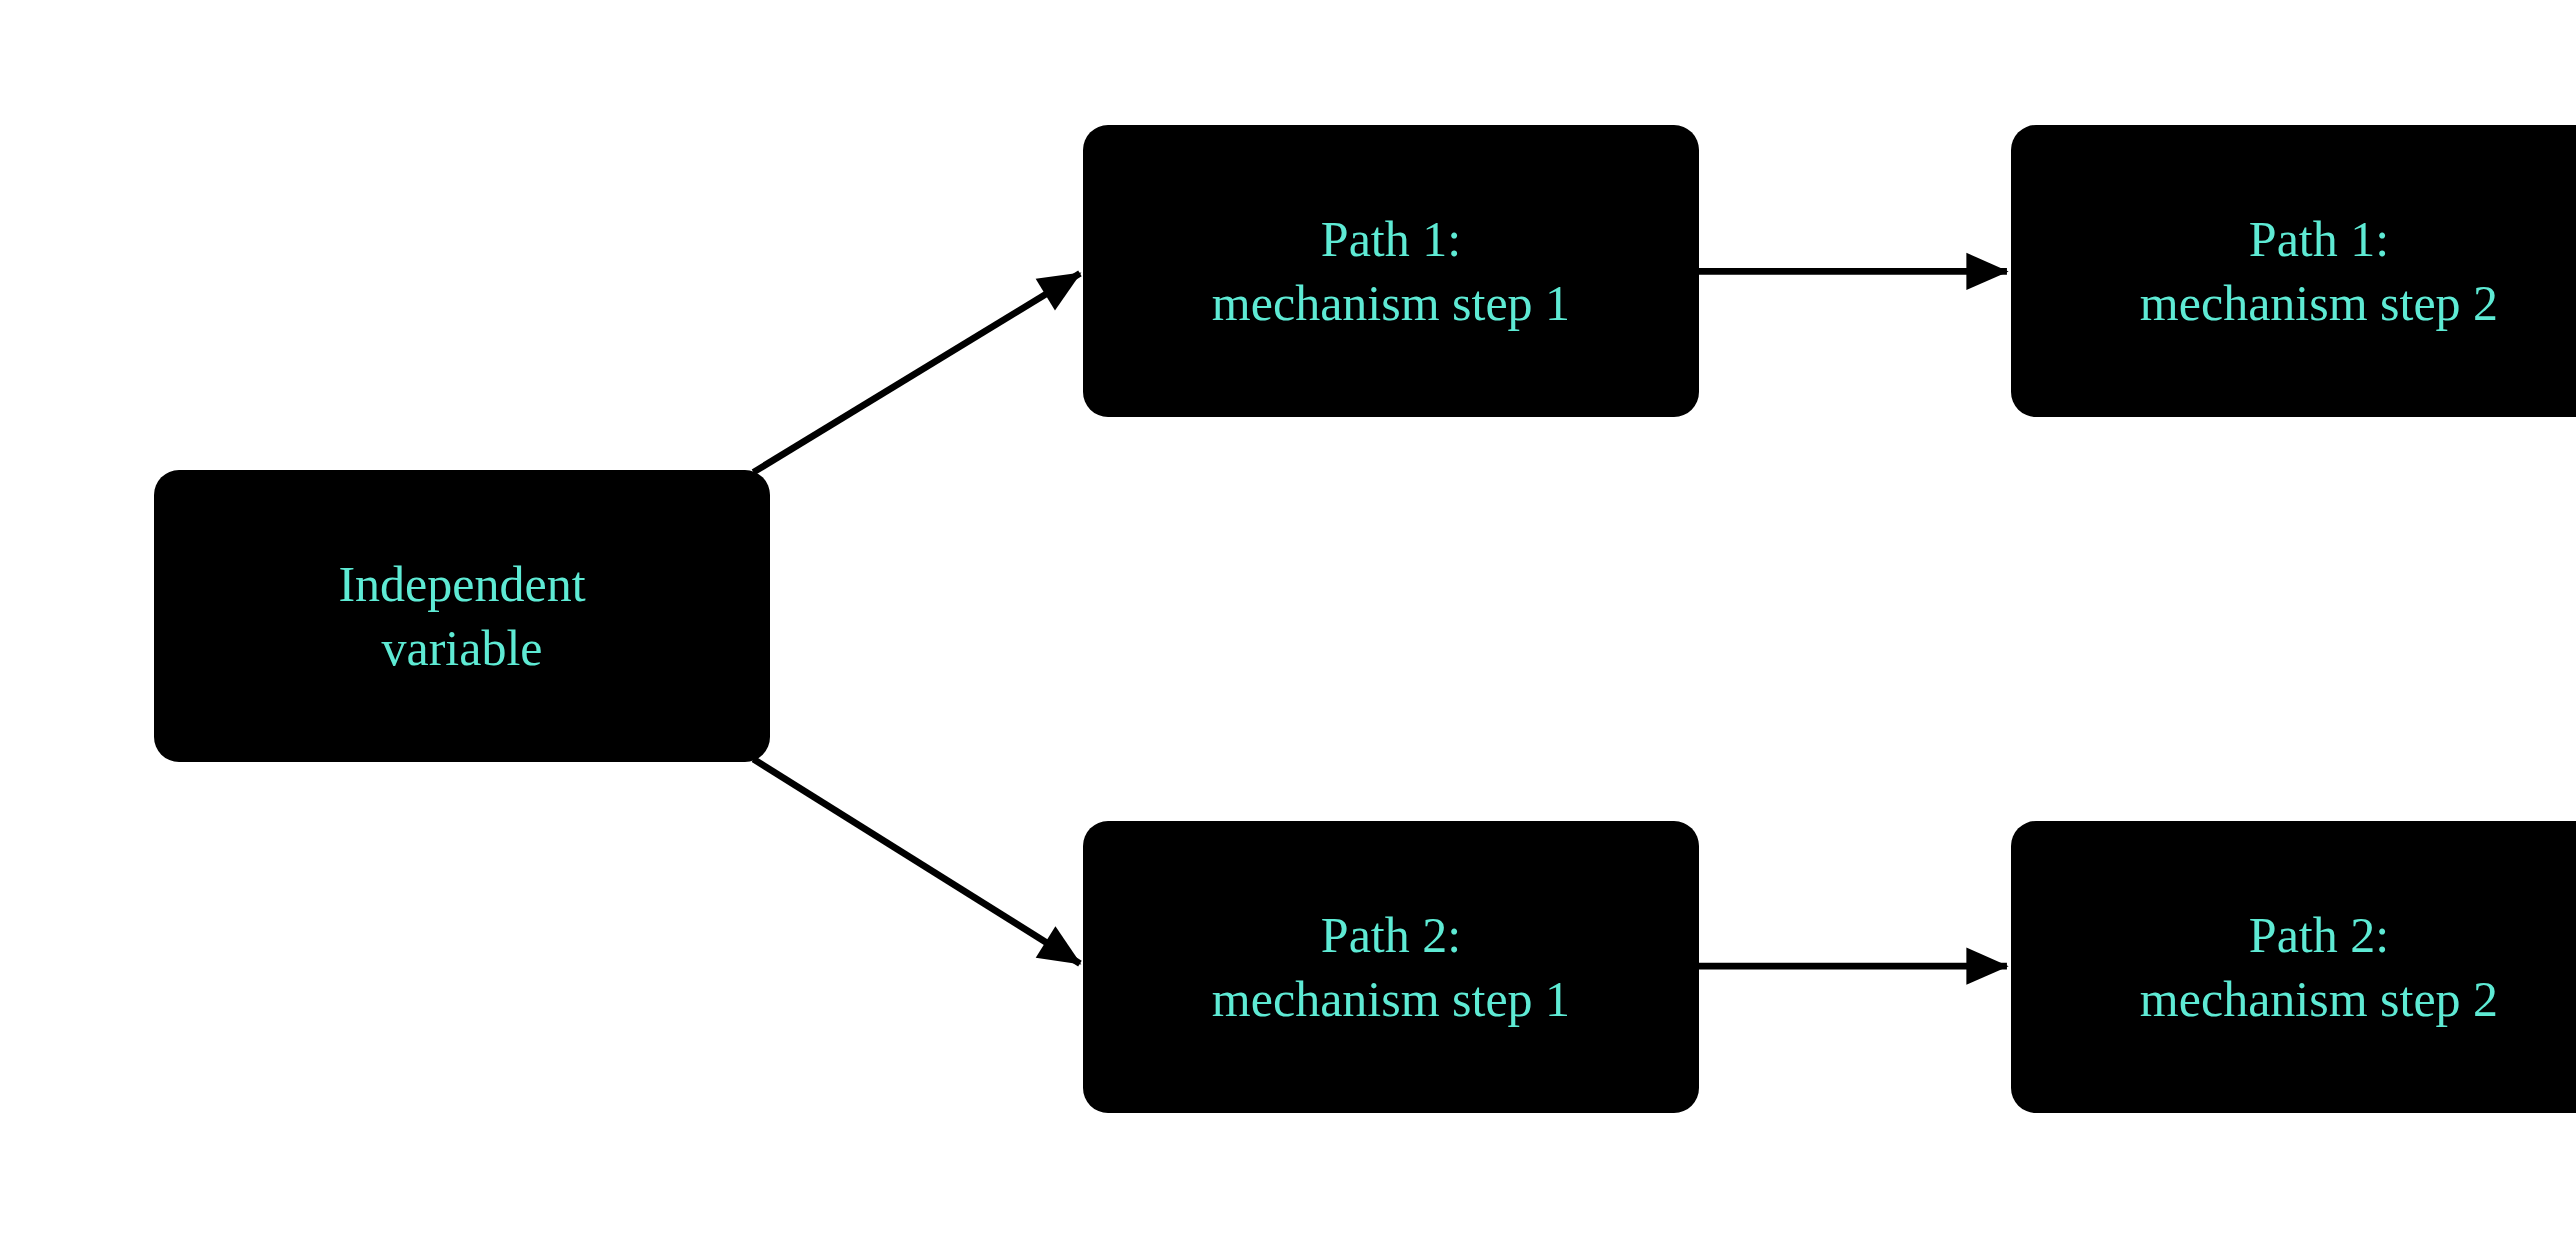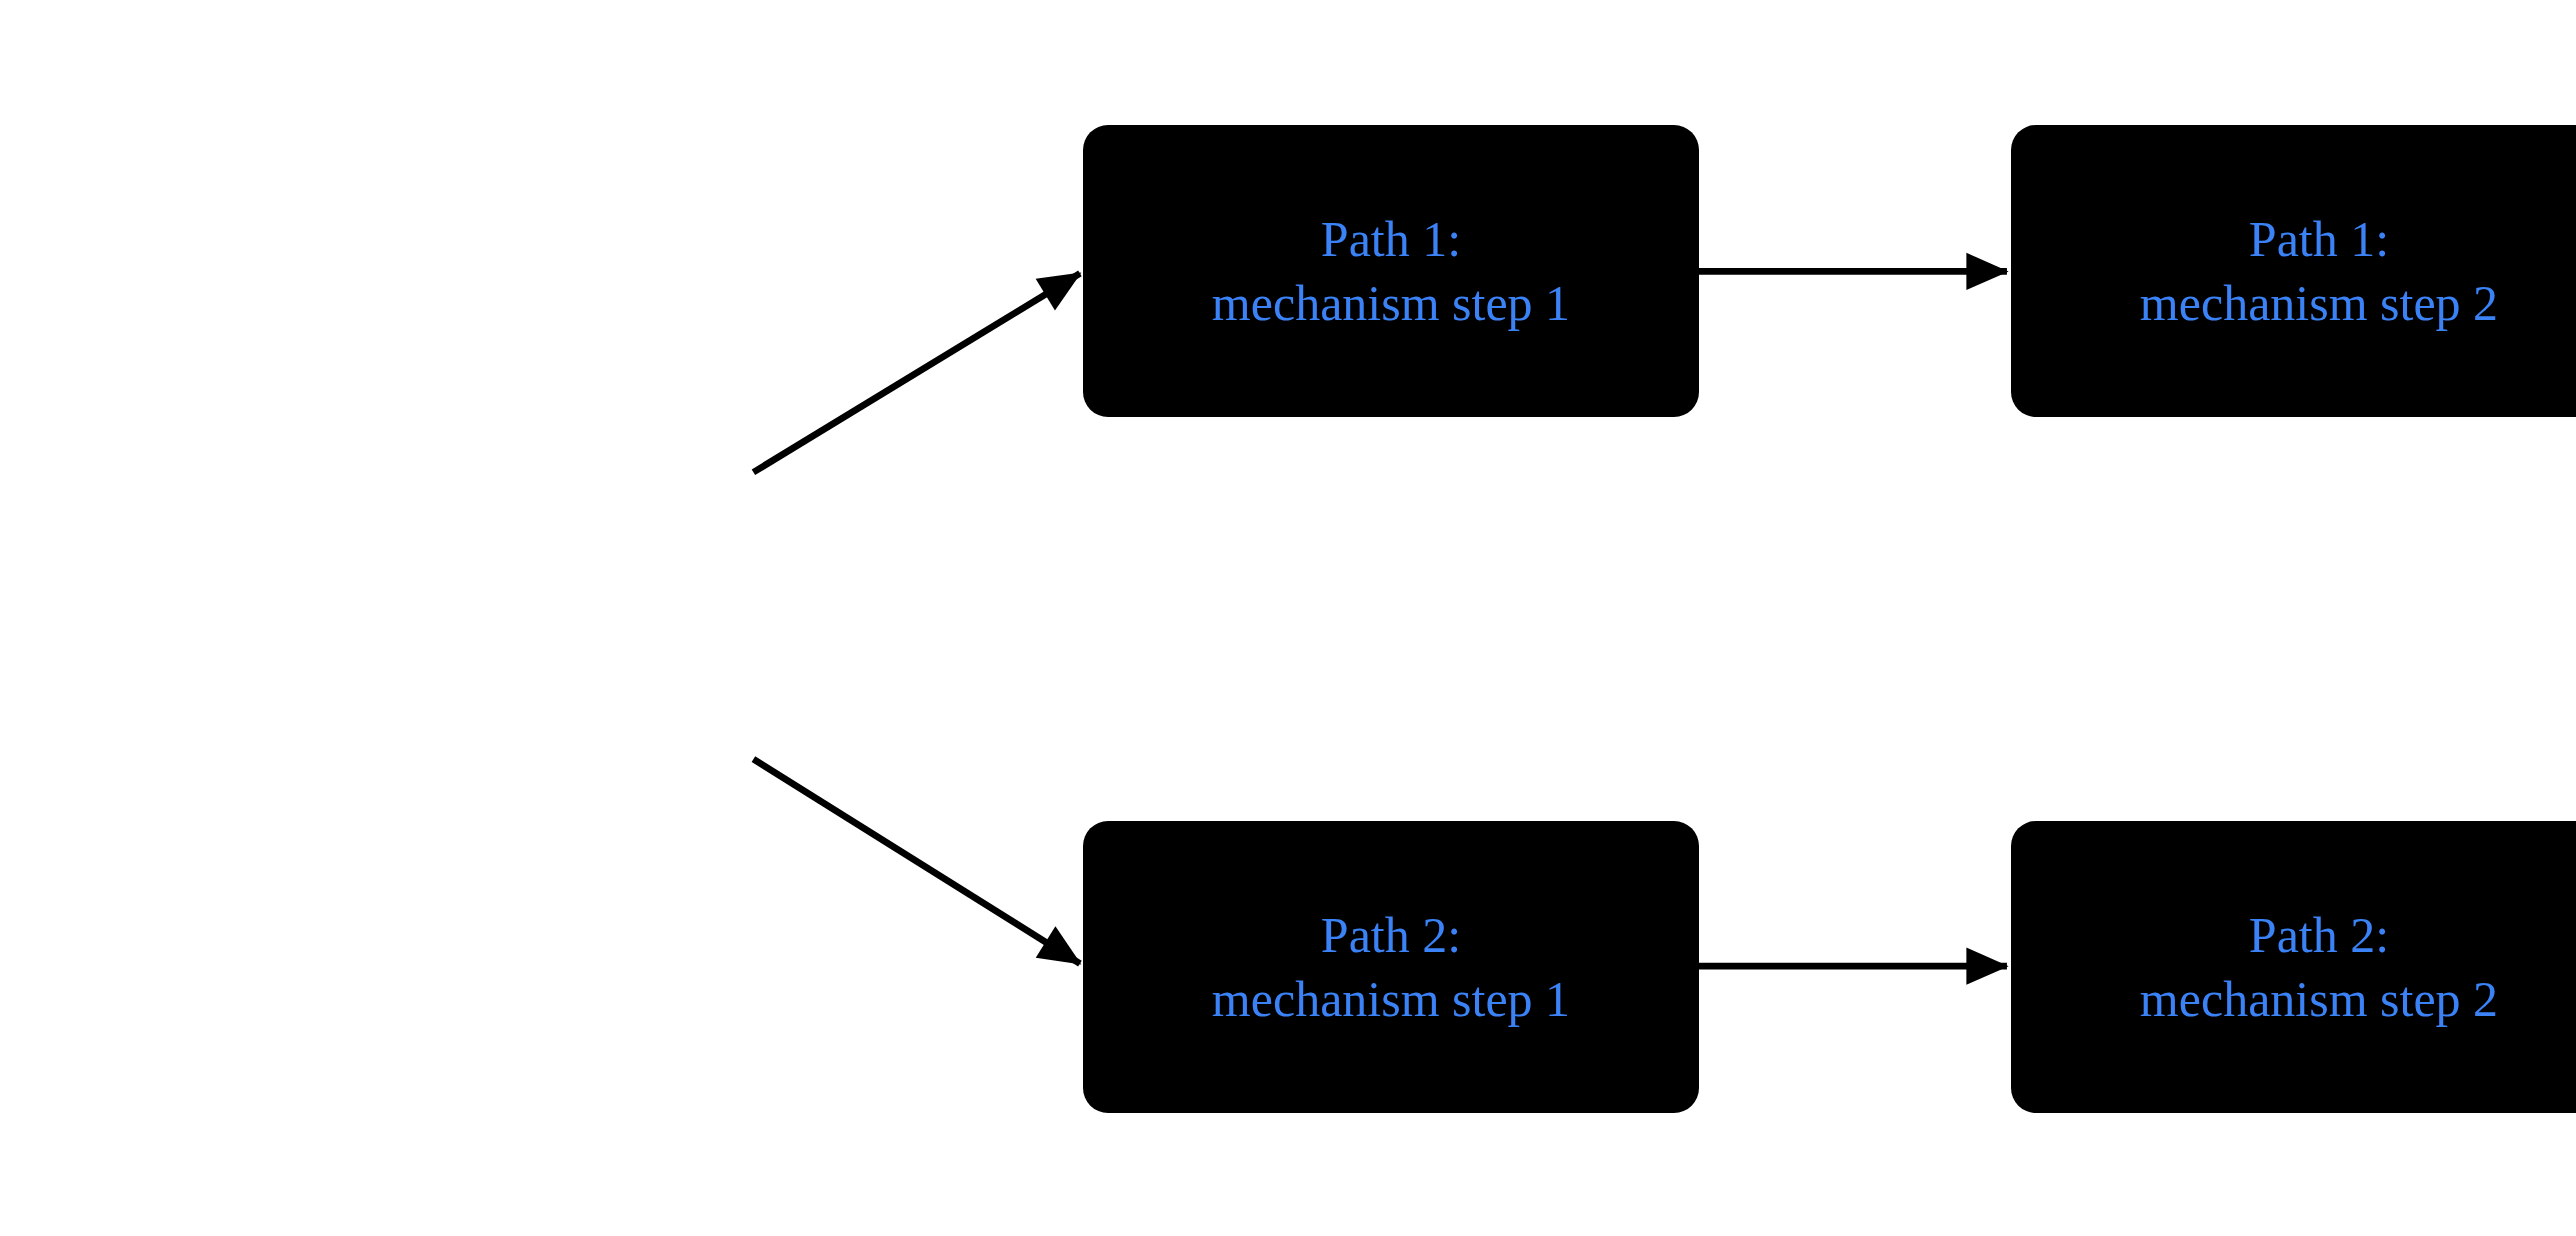--- a/index.html
+++ b/index.html
@@ -27,21 +27,21 @@
     width: 616px;
     height: 292px;
     background: #000000;
     border-radius: 25px;
     display: flex;
     align-items: center;
     justify-content: center;
     text-align: center;
   }
   .node .label {
-    color: #3b82f6;
+    color: #5eead4;
     font-size: 50px;
     line-height: 1.28;
     white-space: pre-line;
   }
   .node-independent { left: 154px;  top: 470px; }
   .node-p1s1        { left: 1083px; top: 125px; }
   .node-p1s2        { left: 2011px; top: 125px; }
   .node-p2s1        { left: 1083px; top: 821px; }
   .node-p2s2        { left: 2011px; top: 821px; }
 </style>
@@ -63,20 +63,24 @@
 
     <line x1="5097" y1="527" x2="5708" y2="912" stroke="#000000" stroke-width="13" marker-end="url(#arrowhead)"></line>
 
     <line x1="1462" y1="1474" x2="2096" y2="1871" stroke="#000000" stroke-width="13" marker-end="url(#arrowhead)"></line>
 
     <line x1="3297" y1="1876" x2="3896" y2="1876" stroke="#000000" stroke-width="13" marker-end="url(#arrowhead)"></line>
 
     <line x1="5097" y1="1876" x2="5708" y2="1479" stroke="#000000" stroke-width="13" marker-end="url(#arrowhead)"></line>
   </svg>
 
+  <div class="node node-independent">
+    <span class="label">Independent
+variable</span>
+  </div>
 
   <div class="node node-p1s1">
     <span class="label">Path 1:
 mechanism step 1</span>
   </div>
 
   <div class="node node-p1s2">
     <span class="label">Path 1:
 mechanism step 2</span>
   </div>

